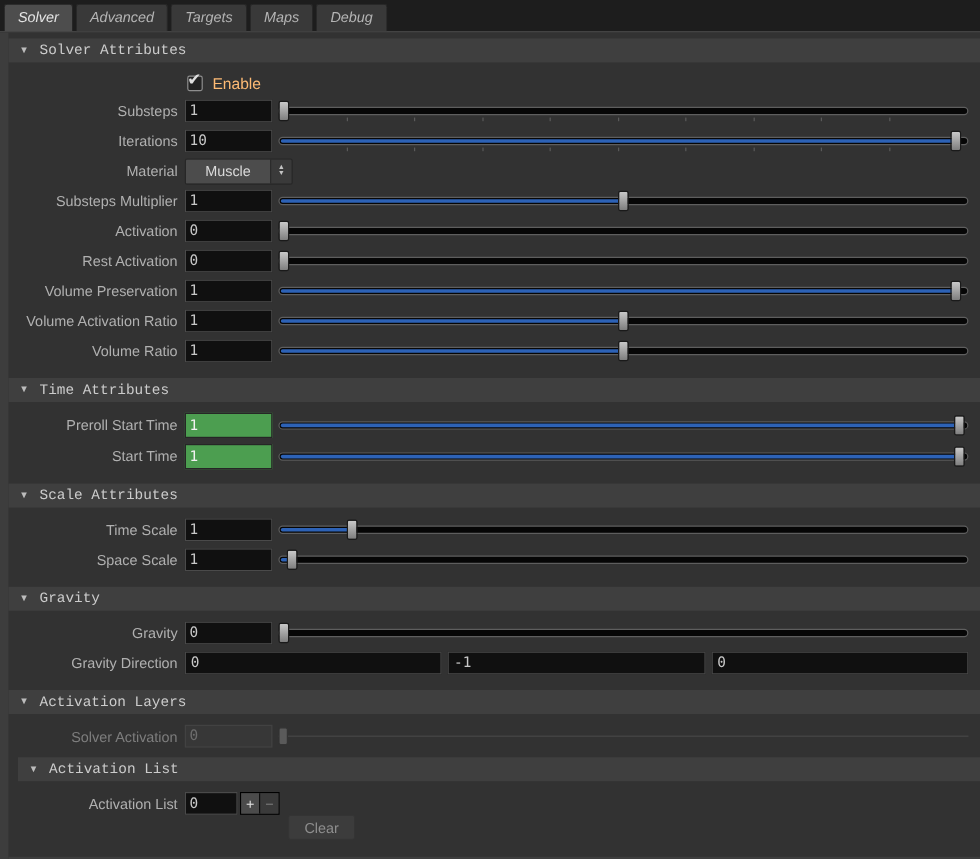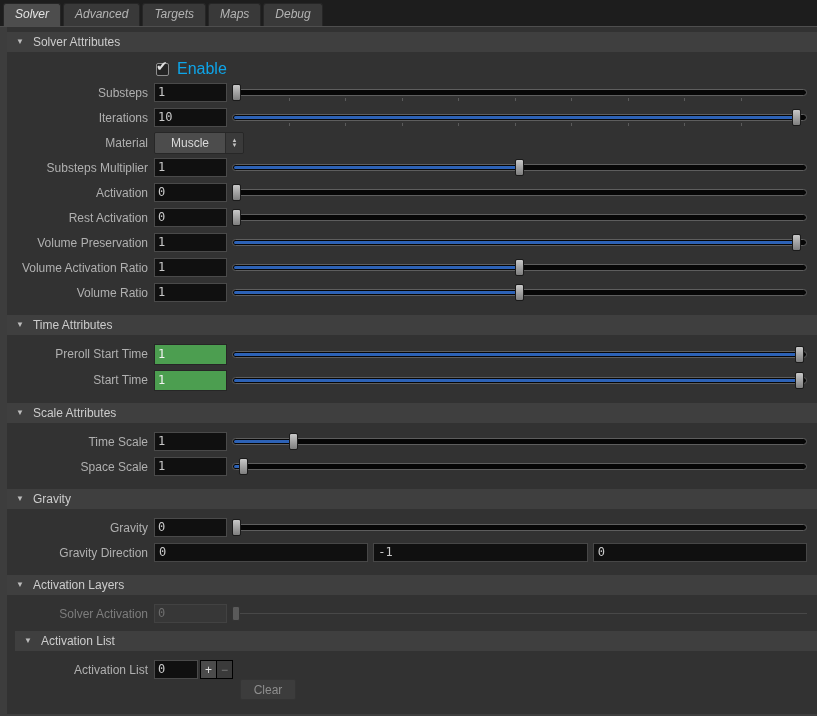--- a/index.html
+++ b/index.html
@@ -25,21 +25,21 @@
   .content{margin-left:7px;}
   .bottom-strip{position:absolute;left:7px;right:0;bottom:0;height:2px;background:#3e3e3e;}
   
   .sec-header{
     height:20px;background:#3f3f3f;display:flex;align-items:center;
     padding-left:9px;gap:9px;margin-top:8px;
   }
   .sec-header.first{margin-top:5px;}
   .sec-header.nested{margin-left:8px;margin-top:3px;}
   .tri{font-size:8px;color:#bcbcbc;line-height:8px;}
-  .sec-title{font-size:12px;color:#cccccc;}
+  .sec-title{font-size:12px;color:#cccccc;font-family:Liberation Mono, monospace;}
   .sec-body{padding:6px 0 2px;}
   
   .row{display:flex;align-items:center;height:25px;padding-right:10px;}
   .row.tall{height:26px;}
   .lbl{width:141px;flex:none;text-align:right;font-size:12px;color:#b0b0b0;white-space:nowrap;}
   .lbl.dim{color:#7d7d7d;}
   .field{
     width:65px;flex:none;margin-left:6px;height:15px;line-height:15px;
     background:#101010;border:1px solid #4a4a4a;padding:1px 3px;
     color:#c9c9c9;font:12px "DejaVu Sans Mono",monospace;
@@ -65,21 +65,21 @@
   }
   .handle.dim{background:#5a5a5a;border-color:#333;height:15px;top:1px;width:8px;}
   .tick{position:absolute;top:14px;width:1px;height:3px;background:#5a5a5a;}
   
   .cbrow{display:flex;align-items:center;height:22px;}
   .checkbox{
     width:13px;height:13px;margin-left:8px;box-sizing:border-box;
     background:#242424;border:1px solid #8e8e8e;border-radius:2px;position:relative;flex:none;
   }
   .checkmark{position:absolute;left:-1px;top:-6px;font-size:14px;color:#e0e0e0;}
-  .cb-label{margin-left:8px;font-size:16px;color:#0ea5e9;}
+  .cb-label{margin-left:8px;font-size:13px;color:#fdba74;}
   
   .dd{margin-left:6px;height:20px;display:flex;border:1px solid #272727;border-radius:2px;overflow:hidden;flex:none;}
   .dd-main{
     background:#4c4c4c;color:#dadada;font-size:12px;
     display:flex;align-items:center;justify-content:center;
   }
   .dd-spin{
     width:17px;background:#3a3a3a;border-left:1px solid #2b2b2b;
     display:flex;flex-direction:column;align-items:center;justify-content:center;color:#c4c4c4;
   }

